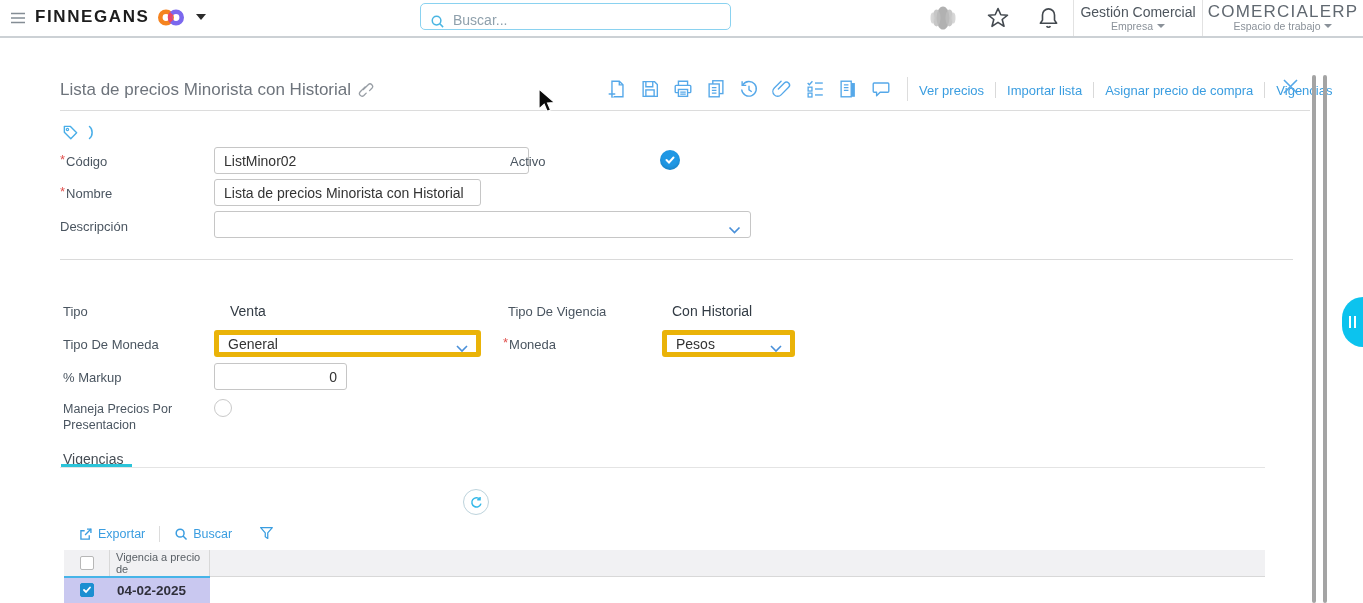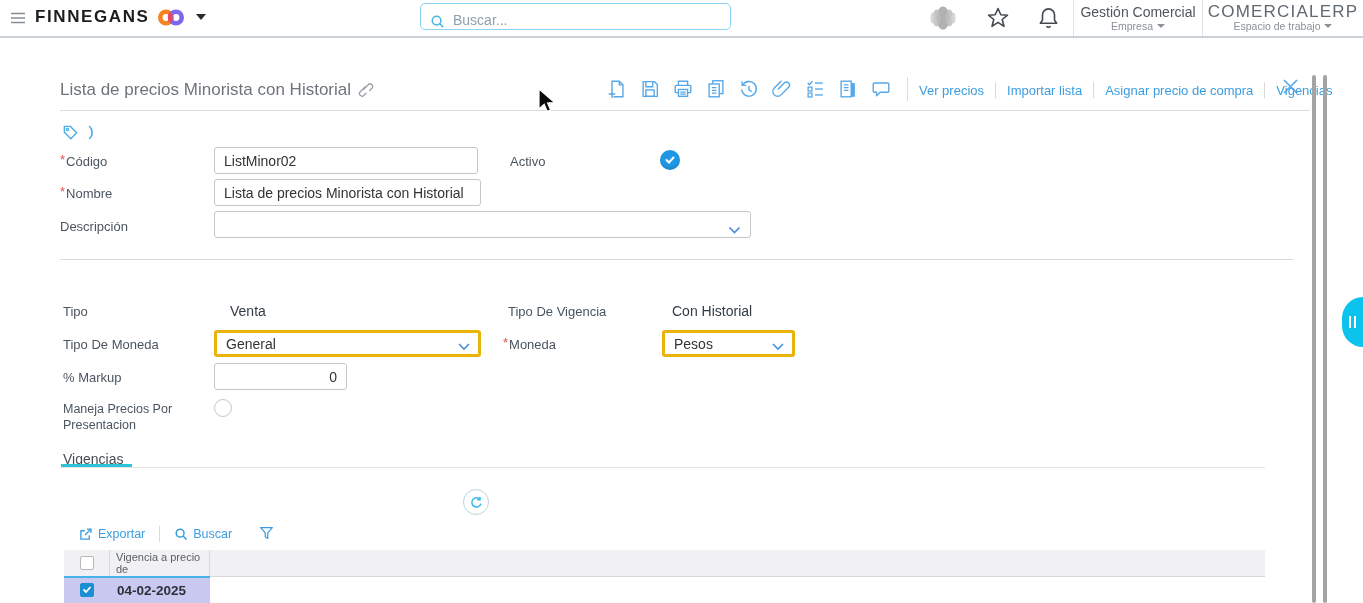--- a/index.html
+++ b/index.html
@@ -43,25 +43,25 @@
   .alink{padding:0 11px;cursor:pointer;white-space:nowrap;}
   .adiv{width:1px;height:16px;background:#d9d9d9;}
   #close-x{position:absolute;left:1282px;top:78px;cursor:pointer;}
   #tag-row{position:absolute;left:62px;top:124px;display:flex;align-items:center;gap:9px;}
 
   
   .lbl{position:absolute;font-size:13px;color:#4a5560;}
   .req::before{content:"*";color:#e0524f;margin-right:1px;position:relative;top:-2px;}
   .tbox{position:absolute;height:27px;box-sizing:border-box;border:1px solid #c6c6c6;border-radius:3px;
         font-size:14px;color:#333;padding:0 9px;font-family:"Liberation Sans",sans-serif;background:#fff;outline:none;}
-  .sbox{position:absolute;height:27px;box-sizing:border-box;border:3px solid #eab308;border-radius:3px;
+  .sbox{position:absolute;height:27px;box-sizing:border-box;border:5px solid #eab308;border-radius:3px;
         background:#fff;display:flex;align-items:center;padding:0 24px 0 9px;font-size:14px;color:#333;cursor:pointer;}
   .sbox svg{position:absolute;right:8px;top:10px;}
   .static-val{position:absolute;font-size:14px;color:#323b44;}
-  #lbl-codigo{left:60px;top:154px;} #inp-codigo{left:214px;top:147px;width:264px;}
+  #lbl-codigo{left:60px;top:154px;} #inp-codigo{left:214px;top:147px;width:315px;}
   #lbl-activo{left:510px;top:154px;}
   #chk-activo{position:absolute;left:660px;top:150px;width:20px;height:20px;border-radius:50%;
               background:#1f97e4;display:flex;align-items:center;justify-content:center;cursor:pointer;
               box-shadow:inset 0 -2px 3px rgba(0,0,0,.12);}
   #lbl-nombre{left:60px;top:186px;} #inp-nombre{left:214px;top:179px;width:267px;}
   #lbl-desc{left:60px;top:219px;}   #inp-desc{left:214px;top:211px;width:537px;padding-right:26px;}
   #desc-chevron{position:absolute;left:728px;top:221px;cursor:pointer;}
   #sep1{position:absolute;left:60px;top:259px;width:1233px;height:1px;background:#dadada;}
   #lbl-tipo{left:63px;top:304px;} #val-tipo{left:230px;top:303px;}
   #lbl-tdv{left:508px;top:304px;} #val-tdv{left:672px;top:303px;}

